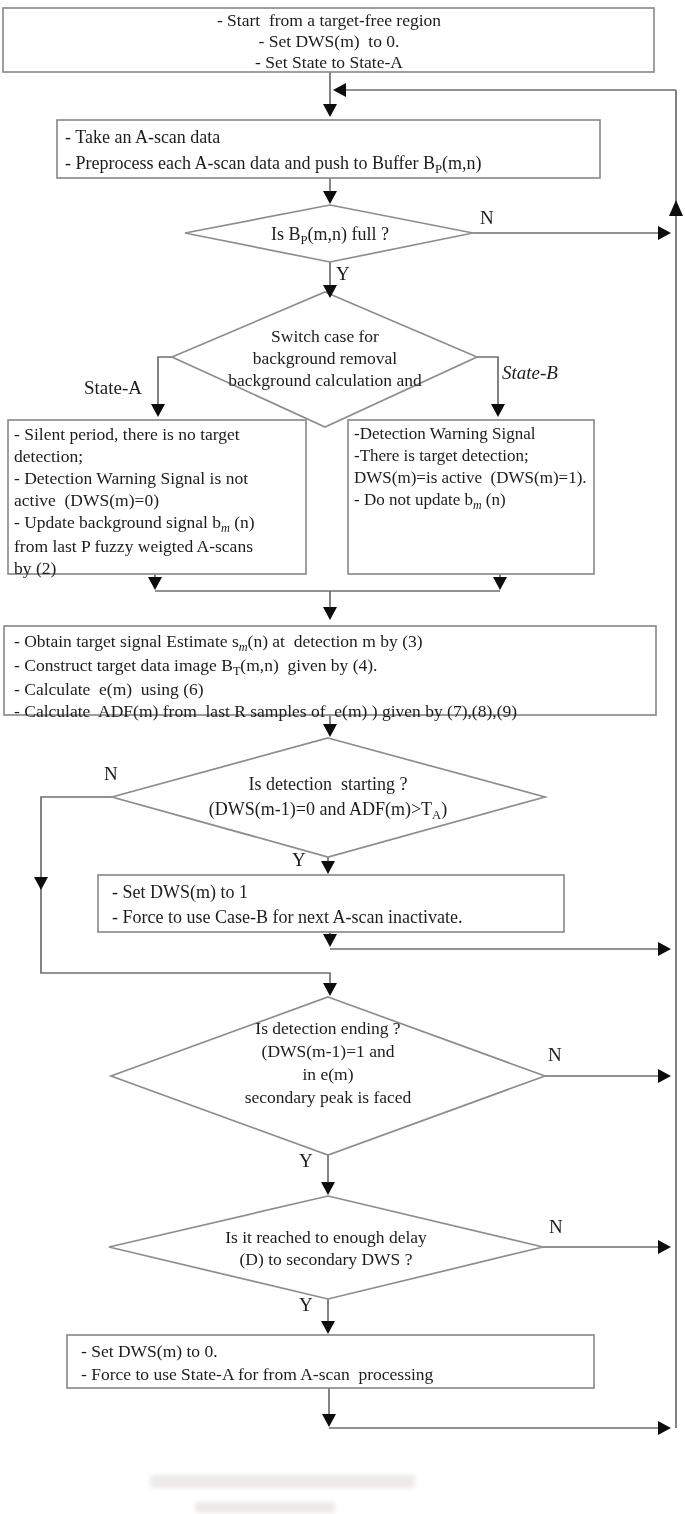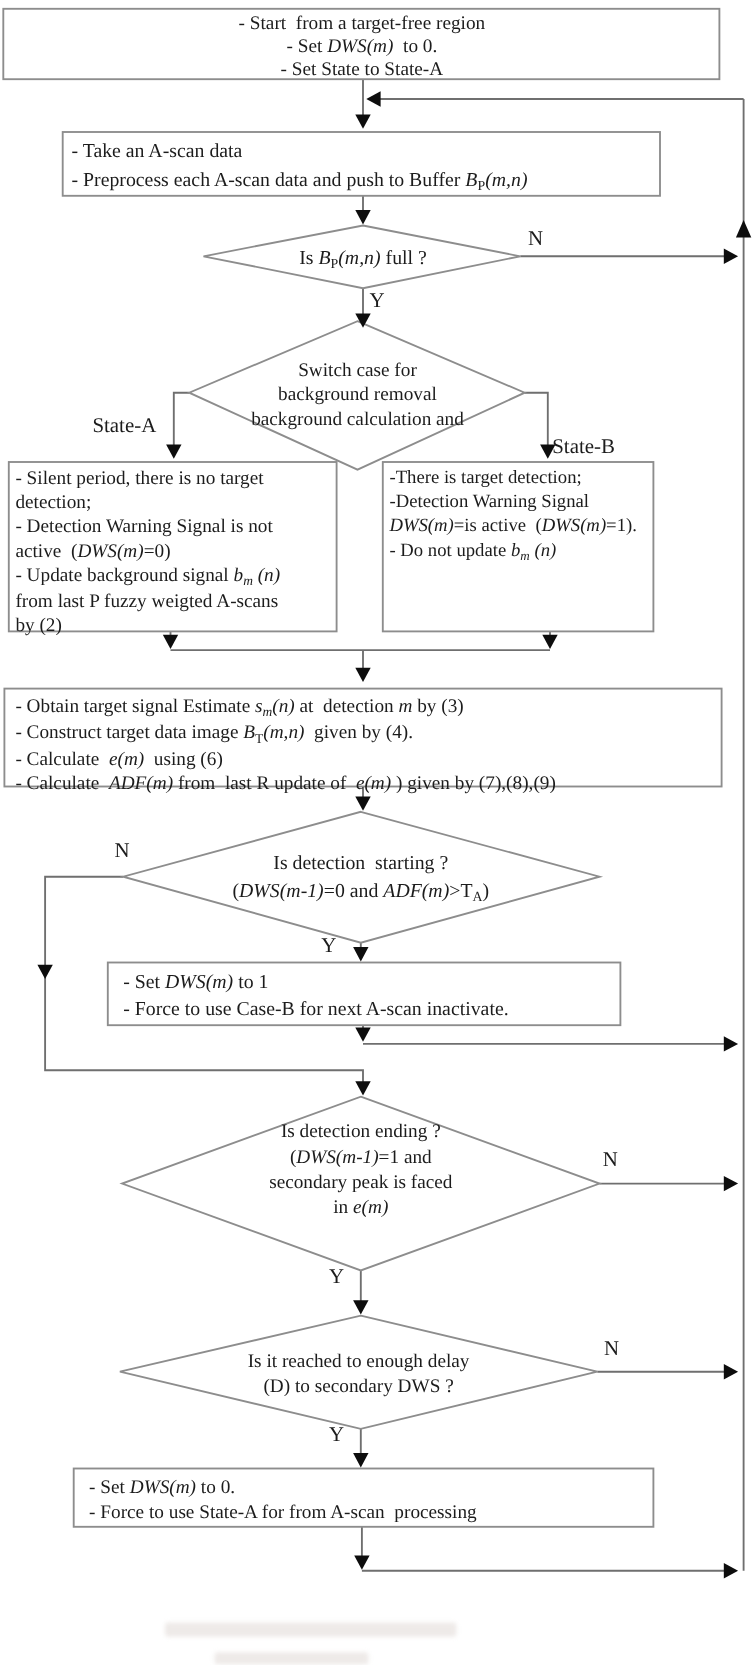--- a/index.html
+++ b/index.html
@@ -11,21 +11,21 @@
     font-family:"Liberation Serif","DejaVu Serif",serif;color:var(--ink);
     overflow:hidden;
   }
   svg.layer{position:absolute;left:0;top:0;width:685px;height:1514px;}
   .cn{fill:none;stroke:var(--line);stroke-width:1.7;}
   .shape{fill:none;stroke:var(--border);stroke-width:1.7;}
   .ah{fill:var(--arrow);stroke:none;}
   .node{position:absolute;line-height:22px;font-size:17.5px;border-radius:22px;}
   .node .ln{white-space:pre;}
   .center{text-align:center;}
-  .s-i{font-style:italic;}
+  .s-i{}
   .s-sub{font-size:70%;position:relative;top:0.3em;}
   .s-isub{font-style:italic;font-size:70%;position:relative;top:0.3em;}
   .lbl{position:absolute;font-size:19px;white-space:pre;}
   .artifact{position:absolute;background:rgba(205,196,190,0.35);filter:blur(2px);border-radius:3px;}
 </style>
 </head>
 <body>
 
 <div class="stage">
 
@@ -125,64 +125,64 @@
       <div class="ln"><span>- Silent period, there is no target</span></div>
       <div class="ln"><span>detection;</span></div>
       <div class="ln"><span>- Detection Warning Signal is not</span></div>
       <div class="ln"><span>active  (</span><span class="s-i">DWS(m)</span><span>=0)</span></div>
       <div class="ln"><span>- Update background signal </span><span class="s-i">b</span><span class="s-isub">m</span><span class="s-i"> (n)</span></div>
       <div class="ln"><span>from last P fuzzy weigted A-scans</span></div>
       <div class="ln"><span>by (2)</span></div>
     </div>
 
   <div class="node" style="left:354px;top:423px;width:238px;font-size:17px;">
+      <div class="ln"><span>-Detection Warning Signal</span></div>
       <div class="ln"><span>-There is target detection;</span></div>
-      <div class="ln"><span>-Detection Warning Signal</span></div>
       <div class="ln"><span class="s-i">DWS(m)</span><span>=is active  (</span><span class="s-i">DWS(m)</span><span>=1).</span></div>
       <div class="ln"><span>- Do not update </span><span class="s-i">b</span><span class="s-isub">m</span><span class="s-i"> (n)</span></div>
     </div>
 
   <div class="node" style="left:14px;top:630px;width:636px;">
       <div class="ln"><span>- Obtain target signal Estimate </span><span class="s-i">s</span><span class="s-isub">m</span><span class="s-i">(n)</span><span> at  detection </span><span class="s-i">m</span><span> by (3)</span></div>
       <div class="ln"><span>- Construct target data image </span><span class="s-i">B</span><span class="s-sub">T</span><span class="s-i">(m,n)</span><span>  given by (4).</span></div>
       <div class="ln"><span>- Calculate  </span><span class="s-i">e(m)</span><span>  using (6)</span></div>
-      <div class="ln"><span>- Calculate  </span><span class="s-i">ADF(m)</span><span> from  last R update of  </span><span class="s-i">e(m)</span><span> ) given by (7),(8),(9)</span></div>
+      <div class="ln"><span>- Calculate  </span><span class="s-i">ADF(m)</span><span> from  last R samples of  </span><span class="s-i">e(m)</span><span> ) given by (7),(8),(9)</span></div>
     </div>
 
   <div class="node center" style="left:128px;top:772px;width:400px;line-height:25px;font-size:18px;text-align:center;">
       <div class="ln"><span>Is detection  starting ?</span></div>
       <div class="ln"><span>(</span><span class="s-i">DWS(m-1)</span><span>=0 and </span><span class="s-i">ADF(m)</span><span>&gt;T</span><span class="s-sub">A</span><span>)</span></div>
     </div>
 
   <div class="node" style="left:112px;top:880px;width:440px;line-height:25px;font-size:18px;">
       <div class="ln"><span>- Set </span><span class="s-i">DWS(m)</span><span> to 1</span></div>
       <div class="ln"><span>- Force to use Case-B for next A-scan inactivate.</span></div>
     </div>
 
   <div class="node center" style="left:178px;top:1017px;width:300px;line-height:23px;">
       <div class="ln"><span>Is detection ending ?</span></div>
       <div class="ln"><span>(</span><span class="s-i">DWS(m-1)</span><span>=1 and</span></div>
+      <div class="ln"><span>in </span><span class="s-i">e(m)</span></div>
       <div class="ln"><span>secondary peak is faced</span></div>
-      <div class="ln"><span>in </span><span class="s-i">e(m)</span></div>
     </div>
 
   <div class="node center" style="left:126px;top:1226px;width:400px;">
       <div class="ln"><span>Is it reached to enough delay</span></div>
       <div class="ln"><span>(D) to secondary DWS ?</span></div>
     </div>
 
   <div class="node" style="left:81px;top:1340px;width:500px;line-height:23px;">
       <div class="ln"><span>- Set </span><span class="s-i">DWS(m)</span><span> to 0.</span></div>
       <div class="ln"><span>- Force to use State-A for from A-scan  processing</span></div>
     </div>
 
   <span class="lbl" style="left:480px;top:207px;">N</span>
   <span class="lbl" style="left:336px;top:263px;">Y</span>
   <span class="lbl" style="left:84px;top:377px;">State-A</span>
-  <span class="lbl" style="left:502px;top:396px;">State-B</span>
+  <span class="lbl" style="left:502px;top:362px;font-style:italic;">State-B</span>
   <span class="lbl" style="left:104px;top:763px;">N</span>
   <span class="lbl" style="left:292px;top:849px;">Y</span>
   <span class="lbl" style="left:548px;top:1044px;">N</span>
   <span class="lbl" style="left:299px;top:1150px;">Y</span>
   <span class="lbl" style="left:549px;top:1216px;">N</span>
   <span class="lbl" style="left:299px;top:1294px;">Y</span>
 
   <div class="artifact" style="left:150px;top:1475px;width:265px;height:13px;"></div>
   <div class="artifact" style="left:195px;top:1502px;width:140px;height:11px;"></div>
 

